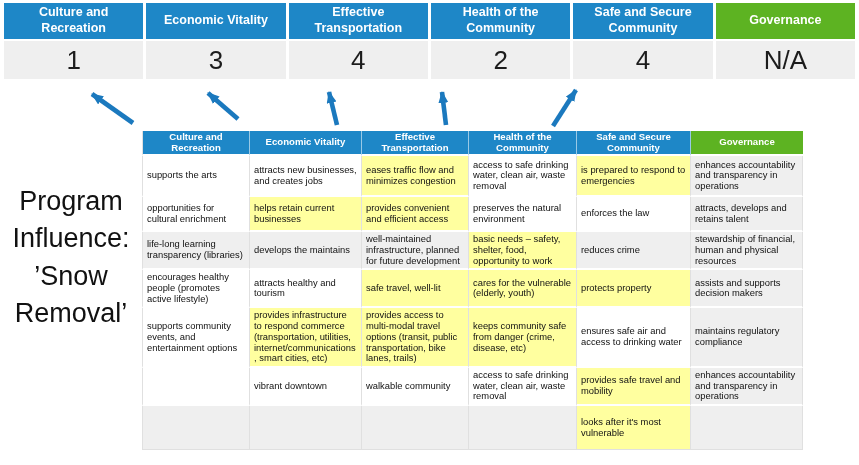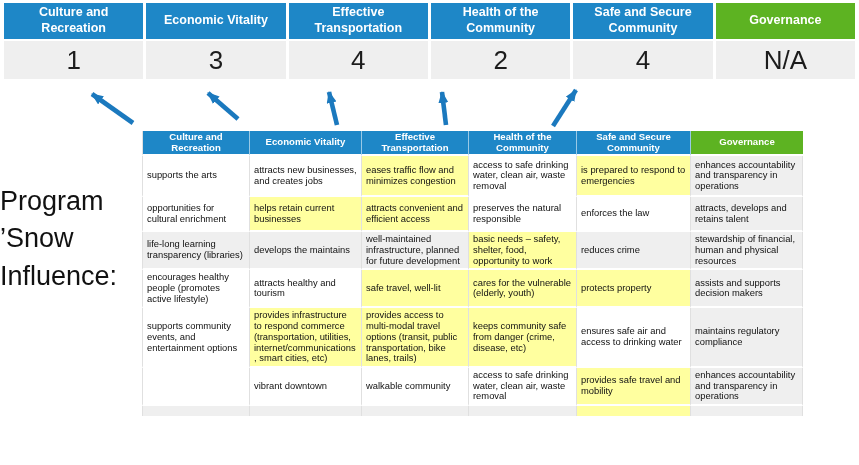--- a/index.html
+++ b/index.html
@@ -6,39 +6,39 @@
     --header-blue:#1E87C7;
     --gov-green:#5DB322;
     --hl-yellow:#FFFF9F;
     --score-bg:#EFEFEF;
     --band-gray:#EFEFEF;
     --arrow-blue:#1B79BE;
     --cell-border:#E0E0E0;
   }
   *{box-sizing:border-box;margin:0;padding:0}
   body{background:#fff;font-family:"Liberation Sans","DejaVu Sans",sans-serif}
-  .canvas{position:relative;width:859px;height:416px;background:#fff;overflow:hidden}
+  .canvas{position:relative;width:859px;height:465px;background:#fff;overflow:hidden}
 
   
   .scoreboard{position:absolute;top:3px;left:4px;width:851px;display:grid;
     grid-template-columns:repeat(6,1fr);column-gap:3px}
   .sb-col{display:flex;flex-direction:column;row-gap:2px}
   .sb-head{background:var(--header-blue);color:#fff;font-weight:bold;font-size:12.5px;
     line-height:1.25;height:36px;display:flex;align-items:center;justify-content:center;
     text-align:center;padding:0 6px}
   .sb-col:last-child .sb-head{background:var(--gov-green)}
   .sb-score{background:var(--score-bg);color:#1c1c1c;font-size:26px;height:38px;
     display:flex;align-items:center;justify-content:center}
 
   
   .arrows{position:absolute;left:0;top:0;width:859px;height:465px;pointer-events:none}
   .arrows line{stroke:var(--arrow-blue);stroke-width:4.6px}
 
   
-  .program-title{position:absolute;left:0;top:183px;width:142px;
+  .program-title{position:absolute;left:0;top:183px;width:142px;text-align:center;
     font-size:27px;line-height:1.38;color:#111}
 
   
   #matrix{position:absolute;left:142px;top:131px;width:661px;border-collapse:separate;
     border-spacing:0;table-layout:fixed}
   #matrix col:nth-child(1){width:108px}
   #matrix col:nth-child(2){width:112px}
   #matrix col:nth-child(3){width:107px}
   #matrix col:nth-child(4){width:108px}
   #matrix col:nth-child(5){width:114px}
@@ -109,22 +109,23 @@
     </defs>
     <line x1="133" y1="123" x2="92" y2="94" marker-end="url(#ah)"></line>
     <line x1="238" y1="119" x2="208" y2="93" marker-end="url(#ah)"></line>
     <line x1="337" y1="125" x2="329" y2="92" marker-end="url(#ah)"></line>
     <line x1="446" y1="125" x2="442" y2="92" marker-end="url(#ah)"></line>
     <line x1="553" y1="126" x2="576" y2="90" marker-end="url(#ah)"></line>
   </svg>
 
   <div class="program-title">
     <div>Program</div>
+    <div>Influence:</div>
     <div>’Snow</div>
-    <div>Influence:</div>
+    <div>Removal’</div>
   </div>
 
   <table id="matrix">
     <colgroup>
       <col>
         <col>
         <col>
         <col>
         <col>
         <col>
@@ -144,22 +145,22 @@
           <td>supports the arts</td>
           <td>attracts new businesses, and creates jobs</td>
           <td class="hl">eases traffic flow and minimizes congestion</td>
           <td>access to safe drinking water, clean air, waste removal</td>
           <td class="hl">is prepared to respond to emergencies</td>
           <td>enhances accountability and transparency in operations</td>
         </tr>
         <tr>
           <td>opportunities for cultural enrichment</td>
           <td class="hl">helps retain current businesses</td>
-          <td class="hl">attracts convenient and efficient access</td>
-          <td>preserves the natural responsible</td>
+          <td class="hl">provides convenient and efficient access</td>
+          <td>preserves the natural environment</td>
           <td>enforces the law</td>
           <td>attracts, develops and retains talent</td>
         </tr>
         <tr>
           <td>life-long learning transparency (libraries)</td>
           <td>develops the maintains</td>
           <td>well-maintained infrastructure, planned for future development</td>
           <td class="hl">basic needs – safety, shelter, food, opportunity to work</td>
           <td>reduces crime</td>
           <td>stewardship of financial, human and physical resources</td>

